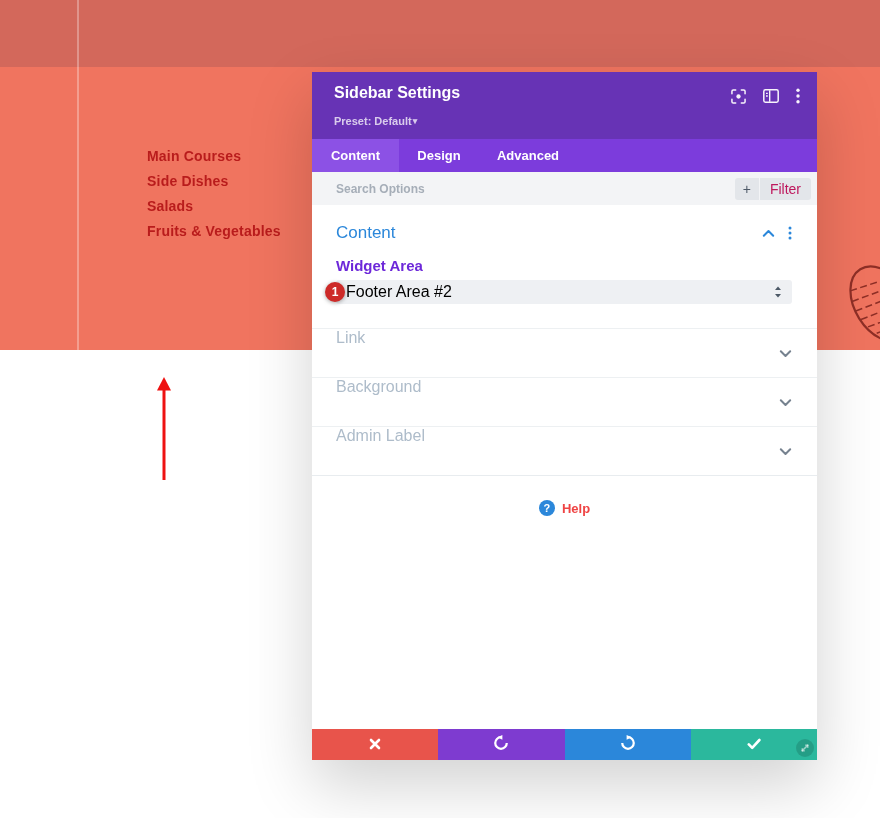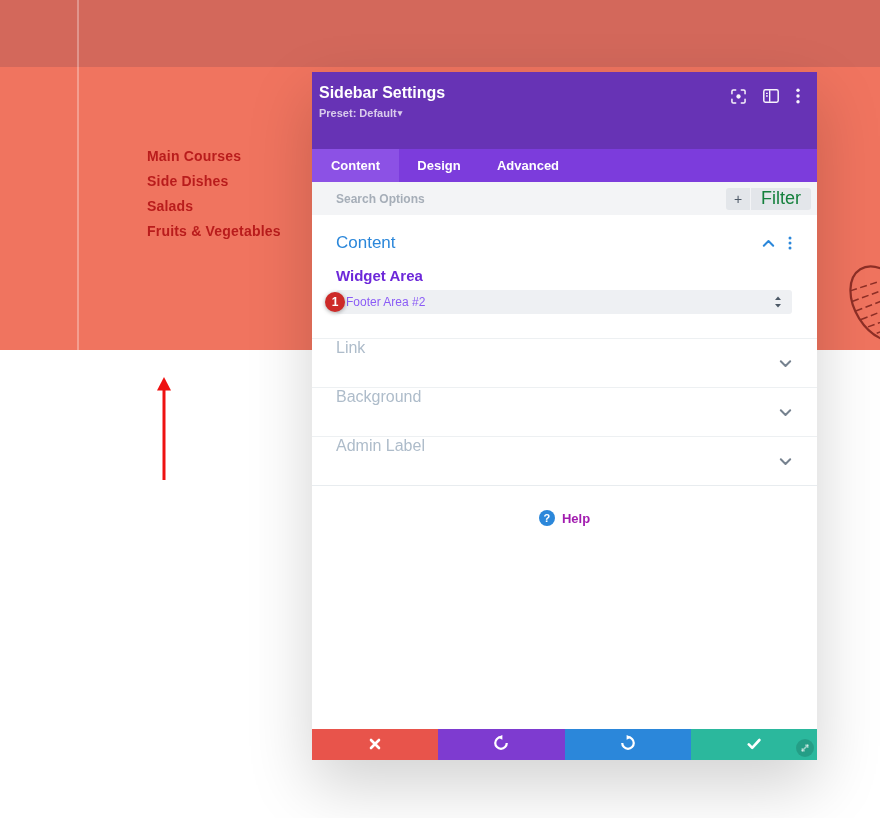--- a/index.html
+++ b/index.html
@@ -18,57 +18,57 @@
   
   .arrow-wrap{position:absolute;left:150px;top:376px;width:28px;height:108px;}
   
   .illus{position:absolute;left:834px;top:260px;width:46px;height:90px;overflow:hidden;pointer-events:none;}
 
   
   .modal{
     position:absolute;left:312px;top:72px;width:505px;height:688px;background:#ffffff;
     box-shadow:0 25px 60px rgba(0,0,0,0.18);display:flex;flex-direction:column;
   }
-  .modal-header{height:77px;background:#6733b5;box-sizing:border-box;padding:11px 18px 0 7px;position:relative;flex:0 0 auto;}
+  .modal-header{height:67px;background:#6733b5;box-sizing:border-box;padding:11px 18px 0 22px;position:relative;flex:0 0 auto;}
   .modal-title{color:#ffffff;font-size:16px;font-weight:bold;line-height:20px;}
-  .modal-preset{color:rgba(255,255,255,0.75);font-size:11px;font-weight:bold;margin-top:4px;cursor:pointer;display:inline-flex;align-items:center;gap:1px;}
+  .modal-preset{color:rgba(255,255,255,0.75);font-size:11px;font-weight:bold;margin-top:12px;cursor:pointer;display:inline-flex;align-items:center;gap:1px;}
   .modal-preset .caret{font-size:9px;line-height:9px;}
   .header-icons{position:absolute;right:17px;top:16px;display:flex;align-items:center;gap:17px;}
   .hicon{display:flex;align-items:center;justify-content:center;cursor:pointer;opacity:0.95;}
 
   .tab-bar{height:33px;background:#7c3cdc;display:flex;flex:0 0 auto;}
   .tab{display:flex;align-items:center;justify-content:center;color:#ffffff;font-size:13px;font-weight:bold;cursor:pointer;}
   .tab-0{width:87px;}.tab-1{width:80px;}.tab-2{width:98px;}
   .tab.active{background:#8c51e5;}
 
   .search-bar{height:33px;background:#f3f4f6;display:flex;align-items:center;padding:0 6px 0 22px;flex:0 0 auto;box-sizing:border-box;}
   .search-input{flex:1;border:none;background:transparent;outline:none;font-size:12px;color:#4c5866;font-family:"Liberation Sans",sans-serif;font-weight:bold;}
   .search-input::placeholder{color:#a6aeb8;opacity:1;}
   .filter-btn{display:flex;gap:1px;cursor:pointer;}
   .filter-plus{width:24px;height:22px;background:#e3e6ea;border-radius:3px 0 0 3px;display:flex;align-items:center;justify-content:center;color:#4c5866;font-size:14px;}
-  .filter-label{height:22px;background:#e3e6ea;border-radius:0 3px 3px 0;display:flex;align-items:center;padding:0 10px;color:#15803d;font-size:18px;}
+  .filter-label{height:22px;background:#e3e6ea;border-radius:0 3px 3px 0;display:flex;align-items:center;padding:0 10px;color:#be185d;font-size:14px;}
 
   .modal-body{flex:1 1 auto;background:#ffffff;overflow:hidden;}
   .content-title-row{display:flex;align-items:center;padding:16px 25px 0 24px;height:24px;}
   .content-title{flex:1;color:#2b87da;font-size:17px;cursor:pointer;}
   .content-title-icons{display:flex;align-items:center;gap:13px;}
   .iconbtn{display:flex;align-items:center;justify-content:center;cursor:pointer;}
 
   .widget-label{margin:12px 24px 0 24px;color:#6d28d9;font-size:15px;font-weight:bold;height:15px;}
   .select-row{position:relative;margin:8px 25px 24px 24px;}
   .select{height:24px;background:#eef0f3;border-radius:3px;display:flex;align-items:center;padding:0 10px;cursor:pointer;}
-  .select-value{flex:1;color:#8b5cf6;font-size:12px;}
+  .select-value{flex:1;color:#000000;font-size:16px;}
   .badge{position:absolute;left:-11px;top:2px;width:20px;height:20px;border-radius:50%;background:#cd2a28;color:#ffffff;font-size:12px;font-weight:bold;display:flex;align-items:center;justify-content:center;box-shadow:0 1px 4px rgba(0,0,0,0.35);}
 
   .toggle-row{height:49px;border-top:1px solid #edf0f2;display:flex;padding:0 25px 0 24px;box-sizing:border-box;cursor:pointer;}
   .toggle-label{flex:1;color:#aebcca;font-size:16px;}
 
   .help-row{border-top:1px solid #e8ecef;display:flex;align-items:center;justify-content:center;gap:7px;padding-top:24px;}
   .help-icon{width:16px;height:16px;border-radius:50%;background:#2b87da;color:#ffffff;font-size:11px;font-weight:bold;display:flex;align-items:center;justify-content:center;}
-  .help-label{font-size:13px;font-weight:bold;color:#a21caf;cursor:pointer;}
+  .help-label{font-size:13px;font-weight:bold;color:#ef4444;cursor:pointer;}
 
   .modal-footer{height:31px;display:flex;flex:0 0 auto;position:relative;}
   .footer-btn{flex:1;display:flex;align-items:center;justify-content:center;cursor:pointer;}
   .btn-cancel{background:#e8544b;}
   .btn-undo{background:#7e3bd0;}
   .btn-redo{background:#2b87da;}
   .btn-save{background:#2bb89d;}
   .resize-handle{position:absolute;right:3px;bottom:3px;width:18px;height:18px;border-radius:50%;background:rgba(0,0,0,0.14);display:flex;align-items:center;justify-content:center;cursor:nwse-resize;}
 </style>
 </head>

